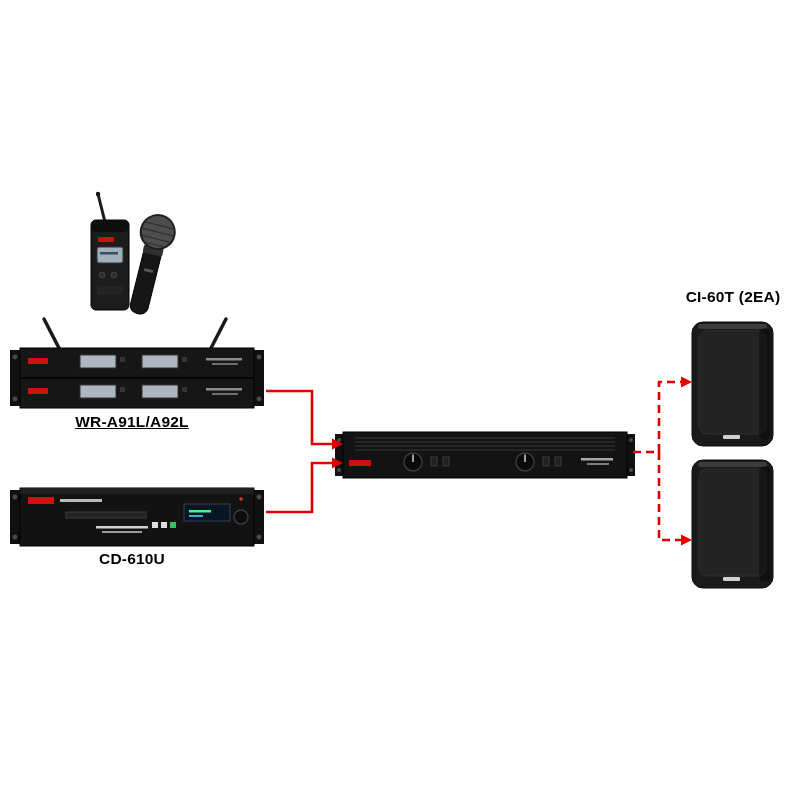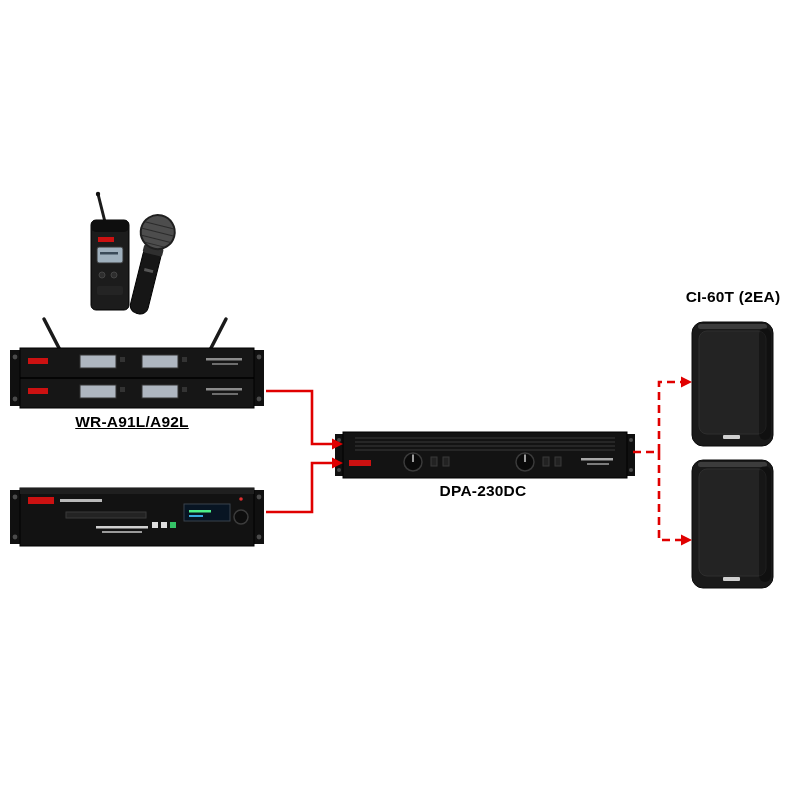--- a/index.html
+++ b/index.html
@@ -93,20 +93,21 @@
       <rect x="144" y="36" width="6" height="6" fill="#dddddd"></rect>
       <rect x="153" y="36" width="6" height="6" fill="#dddddd"></rect>
       <rect x="162" y="36" width="6" height="6" fill="#35c267"></rect>
       <rect x="176" y="18" width="46" height="17" fill="#081523" stroke="#39424d"></rect>
       <rect x="181" y="24" width="22" height="2.5" fill="#4df28a"></rect>
       <rect x="181" y="29" width="14" height="2" fill="#3aa9e0"></rect>
       <circle cx="233" cy="31" r="7" fill="#0d0d0d" stroke="#3c3c3c" stroke-width="1.5"></circle>
       <circle cx="233" cy="13" r="1.8" fill="#e03030"></circle>
     </svg>
   </div>
+  <div class="dev-label" style="left:27px;top:550px;width:210px;">CD-610U</div>
 
   <div class="device" style="left:335px;top:430px;">
     <svg width="300" height="50" viewBox="0 0 300 50">
       <rect x="0" y="4" width="8" height="42" fill="#101010"></rect>
       <rect x="292" y="4" width="8" height="42" fill="#101010"></rect>
       <circle cx="4" cy="10" r="2" fill="#4a4a4a"></circle>
         <circle cx="4" cy="40" r="2" fill="#4a4a4a"></circle>
       <circle cx="296" cy="10" r="2" fill="#4a4a4a"></circle>
         <circle cx="296" cy="40" r="2" fill="#4a4a4a"></circle>
       <rect x="8" y="2" width="284" height="46" fill="#131313" stroke="#000"></rect>
@@ -122,21 +123,20 @@
       <rect x="96" y="27" width="6" height="9" fill="#222" stroke="#3a3a3a"></rect>
       <rect x="108" y="27" width="6" height="9" fill="#222" stroke="#3a3a3a"></rect>
       <circle cx="190" cy="32" r="9" fill="#0a0a0a" stroke="#3a3a3a" stroke-width="1.5"></circle>
       <line x1="190" y1="32" x2="190" y2="24.5" stroke="#cfcfcf" stroke-width="1.5"></line>
       <rect x="208" y="27" width="6" height="9" fill="#222" stroke="#3a3a3a"></rect>
       <rect x="220" y="27" width="6" height="9" fill="#222" stroke="#3a3a3a"></rect>
       <rect x="246" y="28" width="32" height="2.5" fill="#a8a8a8"></rect>
       <rect x="252" y="33" width="22" height="2" fill="#7c7c7c"></rect>
     </svg>
   </div>
-  <div class="dev-label" style="left:383px;top:482px;width:200px;">DPA-230DC</div>
 
   <div class="dev-label" style="left:655px;top:288px;width:156px;">CI-60T  (2EA)</div>
 
   <div class="device" style="left:690px;top:320px;">
     <svg width="85" height="128" viewBox="0 0 85 128">
       <rect x="2" y="2" width="81" height="124" rx="11" fill="#1a1a1a" stroke="#0a0a0a"></rect>
       <rect x="8" y="4" width="69" height="5" rx="2.5" fill="#3c3c3c"></rect>
       <rect x="9" y="11" width="67" height="103" rx="8" fill="#232323" stroke="#2e2e2e"></rect>
       <rect x="69" y="8" width="12" height="112" rx="6" fill="#000" opacity="0.35"></rect>
       <rect x="33" y="115" width="17" height="4" rx="1" fill="#cfcfcf"></rect>

